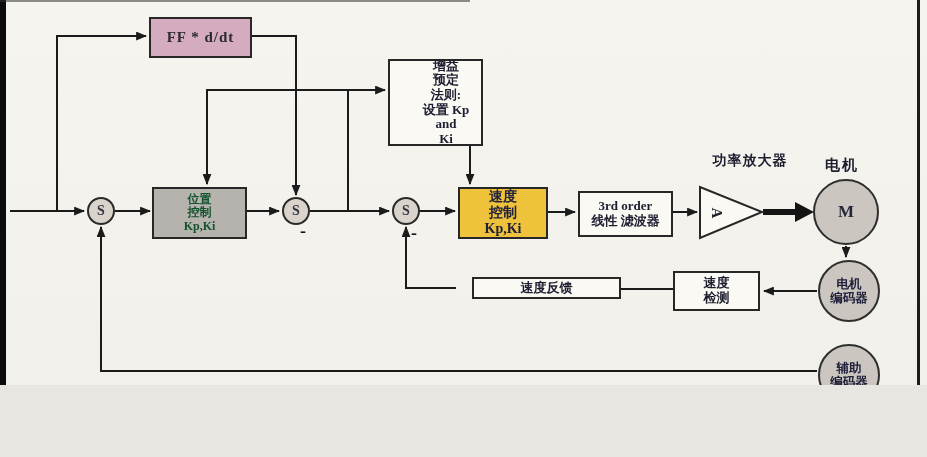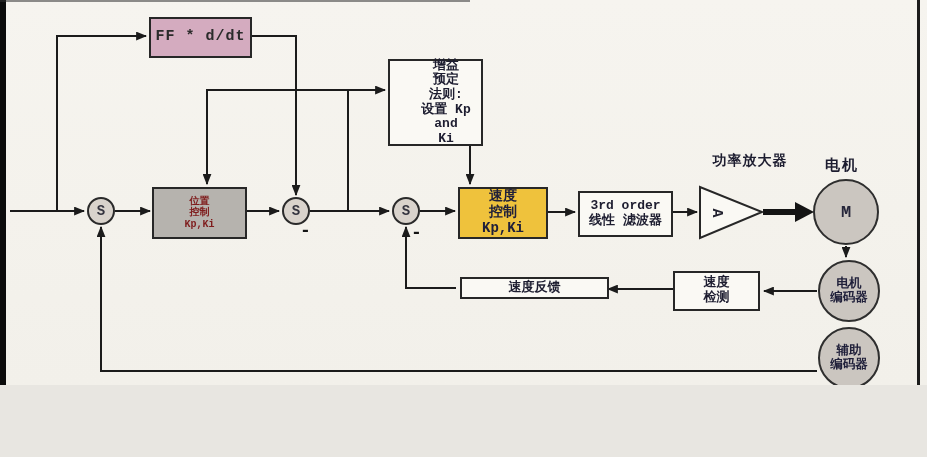--- a/index.html
+++ b/index.html
@@ -4,49 +4,49 @@
 <style>
   :root{
     --paper-bg:#f5f3ee;
     --line-color:#1b1b1b;
   }
   html,body{margin:0;padding:0;background:#e8e6e1;}
   .page{
     position:relative;width:927px;height:385px;overflow:hidden;
     background:var(--paper-bg);
     background-image:linear-gradient(180deg,#f6f4ef 0%,#f4f2ec 55%,#f2f0ea 100%);
-    font-family:Liberation Mono, monospace;
+    font-family:Liberation Serif, serif;
     color:#1f1f33;
   }
   
   .edge-left{position:absolute;left:0;top:0;width:6px;height:457px;background:#0b0b0b;}
   .edge-right{position:absolute;left:917px;top:0;width:3px;height:410px;background:#1c1c1c;}
   .edge-top{position:absolute;left:0;top:0;width:470px;height:2px;background:#333;opacity:.55;}
   .corner-blob{position:absolute;left:0;top:441px;width:11px;height:16px;background:#000;}
 
   svg.wires{position:absolute;left:0;top:0;}
 
   .box{
     position:absolute;display:flex;align-items:center;justify-content:center;
     border:2px solid #272727;text-align:center;box-sizing:border-box;
   }
   .box-label{white-space:pre-line;line-height:1.12;font-weight:bold;}
   .ff-box{left:149px;top:17px;width:103px;height:41px;background:var(--ff-box-bg);}
   .ff-box .box-label{font-size:15px;color:#2b2b2b;letter-spacing:1px;}
   .gain-box{left:388px;top:59px;width:95px;height:87px;background:var(--white-box-bg);padding-left:21px;}
   .gain-box .box-label{font-size:13px;color:#1d1d30;}
   .position-box{left:152px;top:187px;width:95px;height:52px;background:var(--position-box-bg);}
-  .position-box .box-label{font-size:10px;color:#7f1d1d;}
+  .position-box .box-label{font-size:12px;color:#14532d;}
   .velocity-box{left:458px;top:187px;width:90px;height:52px;background:var(--velocity-box-bg);}
   .velocity-box .box-label{font-size:14px;color:#20203a;}
   .filter-box{left:578px;top:191px;width:95px;height:46px;background:var(--white-box-bg);}
   .filter-box .box-label{font-size:13px;color:#1d1d30;}
   .speed-detect-box{left:673px;top:271px;width:87px;height:40px;background:var(--white-box-bg);}
   .speed-detect-box .box-label{font-size:13px;color:#1d1d30;}
-  .speed-feedback-box{left:460px;top:277px;width:149px;height:22px;background:var(--white-box-bg);}
+  .speed-feedback-box{left:472px;top:277px;width:149px;height:22px;background:var(--white-box-bg);}
   .speed-feedback-box .box-label{font-size:13px;color:#1d1d30;}
 
   .sum{
     position:absolute;width:28px;height:28px;border-radius:50%;
     border:2px solid #2a2a2a;background:var(--circle-bg);box-sizing:border-box;
     display:flex;align-items:center;justify-content:center;
     font-size:14px;font-weight:600;color:#34343f;
   }
   .sum1{left:87px;top:197px;}
   .sum2{left:282px;top:197px;}
@@ -56,21 +56,21 @@
   .minus-s2{left:300px;top:222px;}
   .minus-s3{left:411px;top:224px;}
 
   .node-circle{
     position:absolute;border-radius:50%;border:2px solid #2e2e2e;background:var(--node-circle-bg);
     box-sizing:border-box;display:flex;align-items:center;justify-content:center;text-align:center;
   }
   .motor-circle{left:813px;top:179px;width:66px;height:66px;}
   .motor-circle .node-label{font-size:17px;font-weight:bold;color:#26263a;}
   .motor-encoder-circle{left:818px;top:260px;width:62px;height:62px;}
-  .aux-encoder-circle{left:818px;top:327px;width:62px;height:62px;}
+  .aux-encoder-circle{left:818px;top:344px;width:62px;height:62px;}
   .encoder-label{white-space:pre-line;font-size:12.5px;font-weight:bold;line-height:1.15;color:#20203a;}
 
   .float-label{position:absolute;text-align:center;font-weight:bold;color:#1d1d30;}
   .pa-label{left:694px;top:152px;width:112px;font-size:14px;letter-spacing:1px;}
   .motor-label{left:806px;top:156px;width:72px;font-size:15px;letter-spacing:2px;}
 
   .amp-letter{
     position:absolute;left:703px;top:199px;width:28px;height:28px;
     display:flex;align-items:center;justify-content:center;
     font-size:15px;font-weight:bold;color:#22222f;

